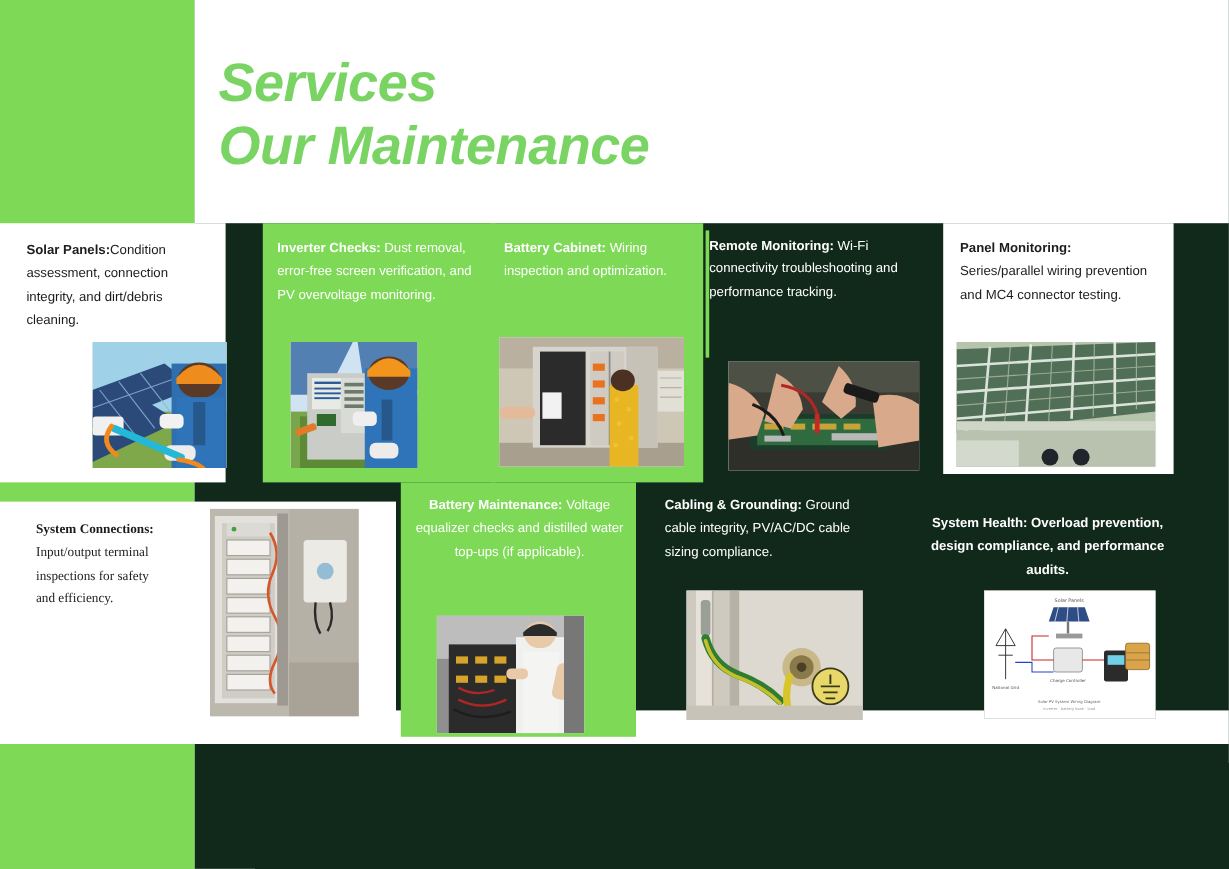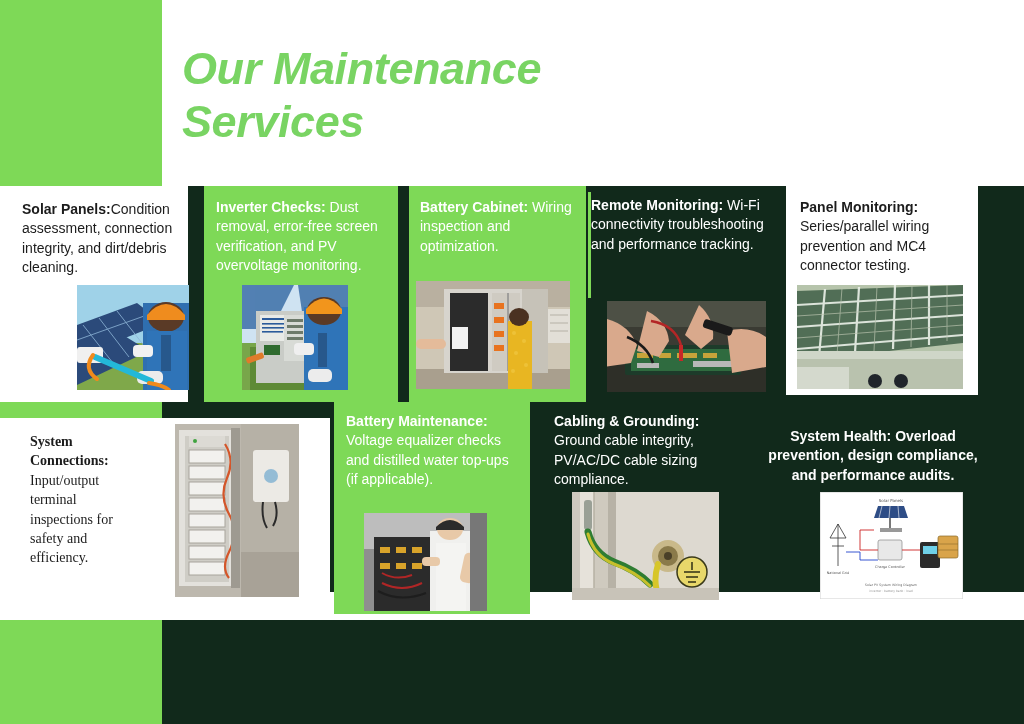--- a/index.html
+++ b/index.html
@@ -20,21 +20,21 @@
 
   
   .title{
     position:absolute;left:182px;top:42px;width:470px;
     color:#79d463;font-size:45px;line-height:53px;
     font-weight:bold;font-style:italic;letter-spacing:-0.4px;
   }
 
   
   .card{position:absolute;box-sizing:border-box;}
-  .card .txt{font-size:14px;line-height:19.4px;}
+  .card .txt{font-size:11px;line-height:19.4px;}
   .card .txt b{font-weight:bold;}
 
   .card-white{background:#ffffff;color:#1c1c1c;}
   .card-green{background:#7ed957;color:#ffffff;}
   .card-dark{background:transparent;color:#ffffff;}
   .card-dark.leftbar{border-left:3px solid #7ed957;}
 
   .thumb{position:absolute;overflow:hidden;background:#d9d9d9;}
   .thumb svg{display:block;width:100%;height:100%;}
 
@@ -46,22 +46,22 @@
 <div class="stage">
 
   <div class="bg-dark"></div>
   <div class="bg-green-left"></div>
   <div class="hdr-white"></div>
   <div class="hdr-green-block"></div>
   <div class="bottom-white"></div>
   <div class="bottom-green"></div>
 
   <div class="title">
+    <div>Services</div>
     <div>Our Maintenance</div>
-    <div>Services</div>
   </div>
 
   <div class="card card-white" style="left:0px;top:186px;width:188px;height:216px;padding:14px 12px 0 22px;">
     <div class="txt">
       <b>Solar Panels:</b><span>Condition assessment, connection integrity, and dirt/debris cleaning.</span>
     </div>
   </div>
   <div class="thumb" style="left:77px;top:285px;width:112px;height:105px;">
     <svg viewBox="0 0 112 105" preserveAspectRatio="none">
       <rect width="112" height="105" fill="#9fd2e8"></rect>
@@ -87,21 +87,21 @@
       <g stroke="#23b8d8" stroke-width="6" fill="none" stroke-linecap="round">
         <line x1="18" y1="72" x2="74" y2="96"></line>
       </g>
       <g stroke="#f08a1c" stroke-width="4" fill="none" stroke-linecap="round">
         <path d="M16 70 q-10 14 4 24"></path>
         <path d="M72 98 q14 2 20 7"></path>
       </g>
     </svg>
   </div>
 
-  <div class="card card-green" style="left:204px;top:186px;width:194px;height:216px;padding:12px 14px 0 12px;">
+  <div class="card card-green" style="left:219px;top:186px;width:194px;height:216px;padding:12px 14px 0 12px;">
     <div class="txt">
       <b>Inverter Checks:</b><span> Dust removal, error-free screen verification, and PV overvoltage monitoring.</span>
     </div>
   </div>
   <div class="thumb" style="left:242px;top:285px;width:106px;height:105px;">
     <svg viewBox="0 0 106 105" preserveAspectRatio="none">
       <rect width="106" height="105" fill="#78a64a"></rect>
       <rect width="106" height="58" fill="#cfe3f2"></rect>
       <g fill="#3c6fa8" opacity=".85">
         <polygon points="0,0 52,0 30,44 0,44"></polygon>
@@ -293,21 +293,21 @@
       <rect x="78" y="26" width="36" height="52" rx="3" fill="#eceae5"></rect>
       <circle cx="96" cy="52" r="7" fill="#6fa8cf" opacity=".7"></circle>
       <g stroke="#2a2a2a" stroke-width="2" fill="none">
         <path d="M88 78 q-2 16 4 26"></path>
           <path d="M100 78 q4 14 -2 24"></path>
       </g>
       <rect x="66" y="128" width="58" height="45" fill="#a8a297"></rect>
     </svg>
   </div>
 
-  <div class="card card-green" style="left:334px;top:402px;width:196px;height:212px;padding:10px 10px 0 12px;">
+  <div class="card card-green" style="left:334px;top:402px;width:196px;height:212px;padding:10px 10px 0 12px;text-align:center;">
     <div class="txt">
       <b>Battery Maintenance:</b><span> Voltage equalizer checks and distilled water top-ups (if applicable).</span>
     </div>
   </div>
   <div class="thumb" style="left:364px;top:513px;width:123px;height:98px;">
     <svg viewBox="0 0 123 98" preserveAspectRatio="none">
       <rect width="123" height="98" fill="#8f8f8f"></rect>
       <rect width="123" height="36" fill="#bdbdbd"></rect>
       <rect x="10" y="24" width="60" height="74" fill="#2b2b2b"></rect>
       <g fill="#d8a32a">

